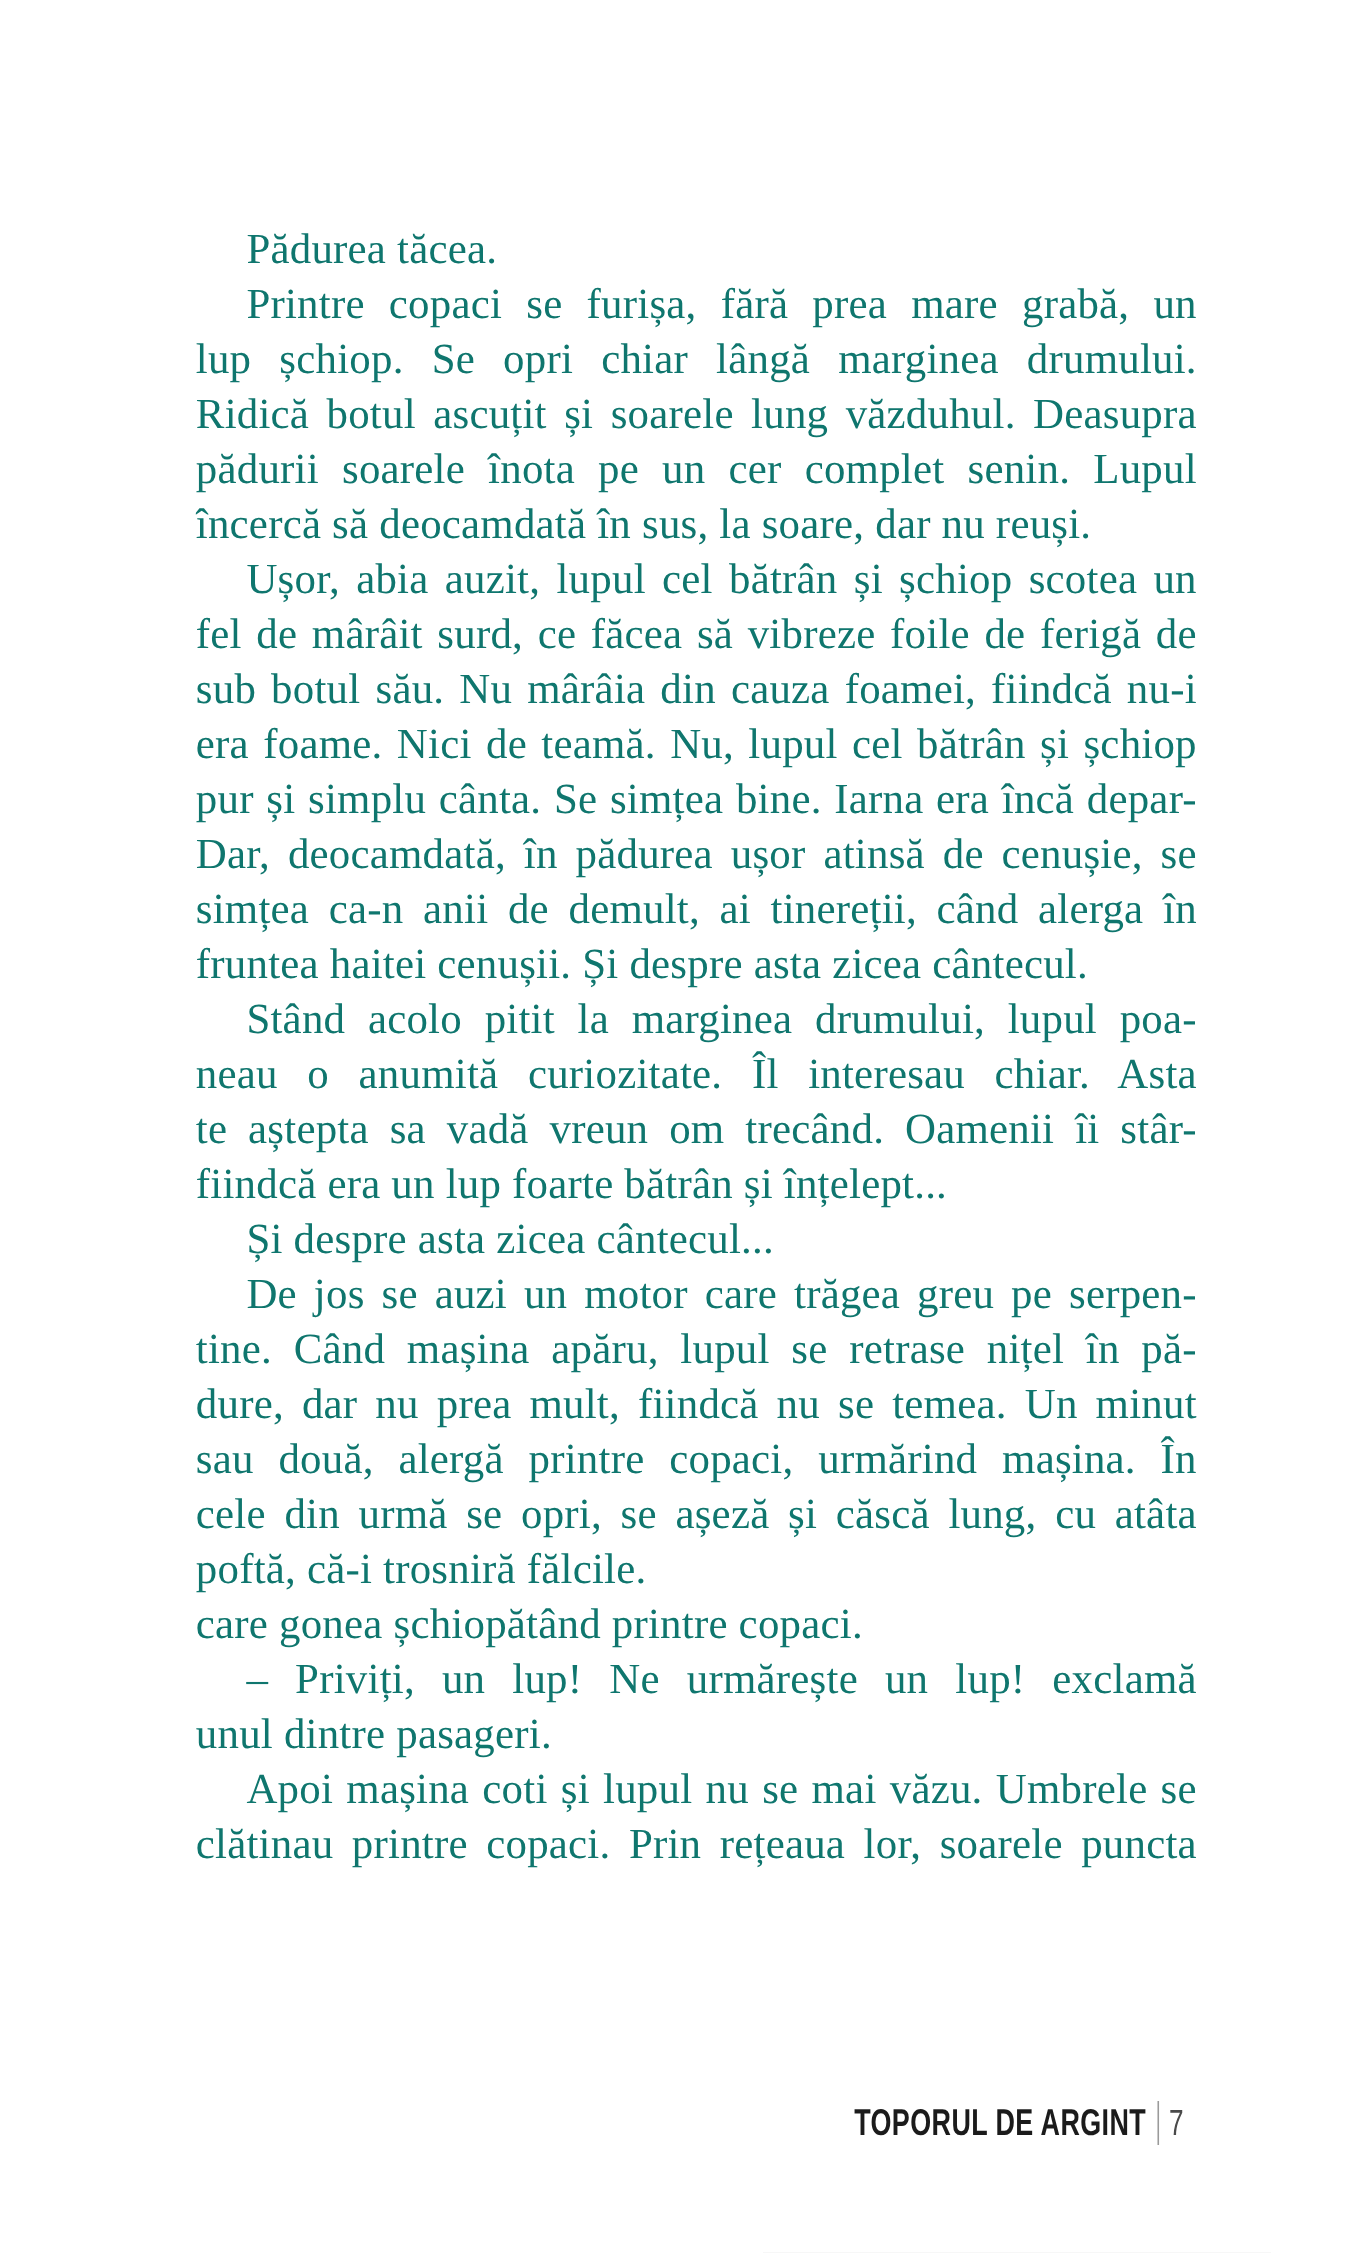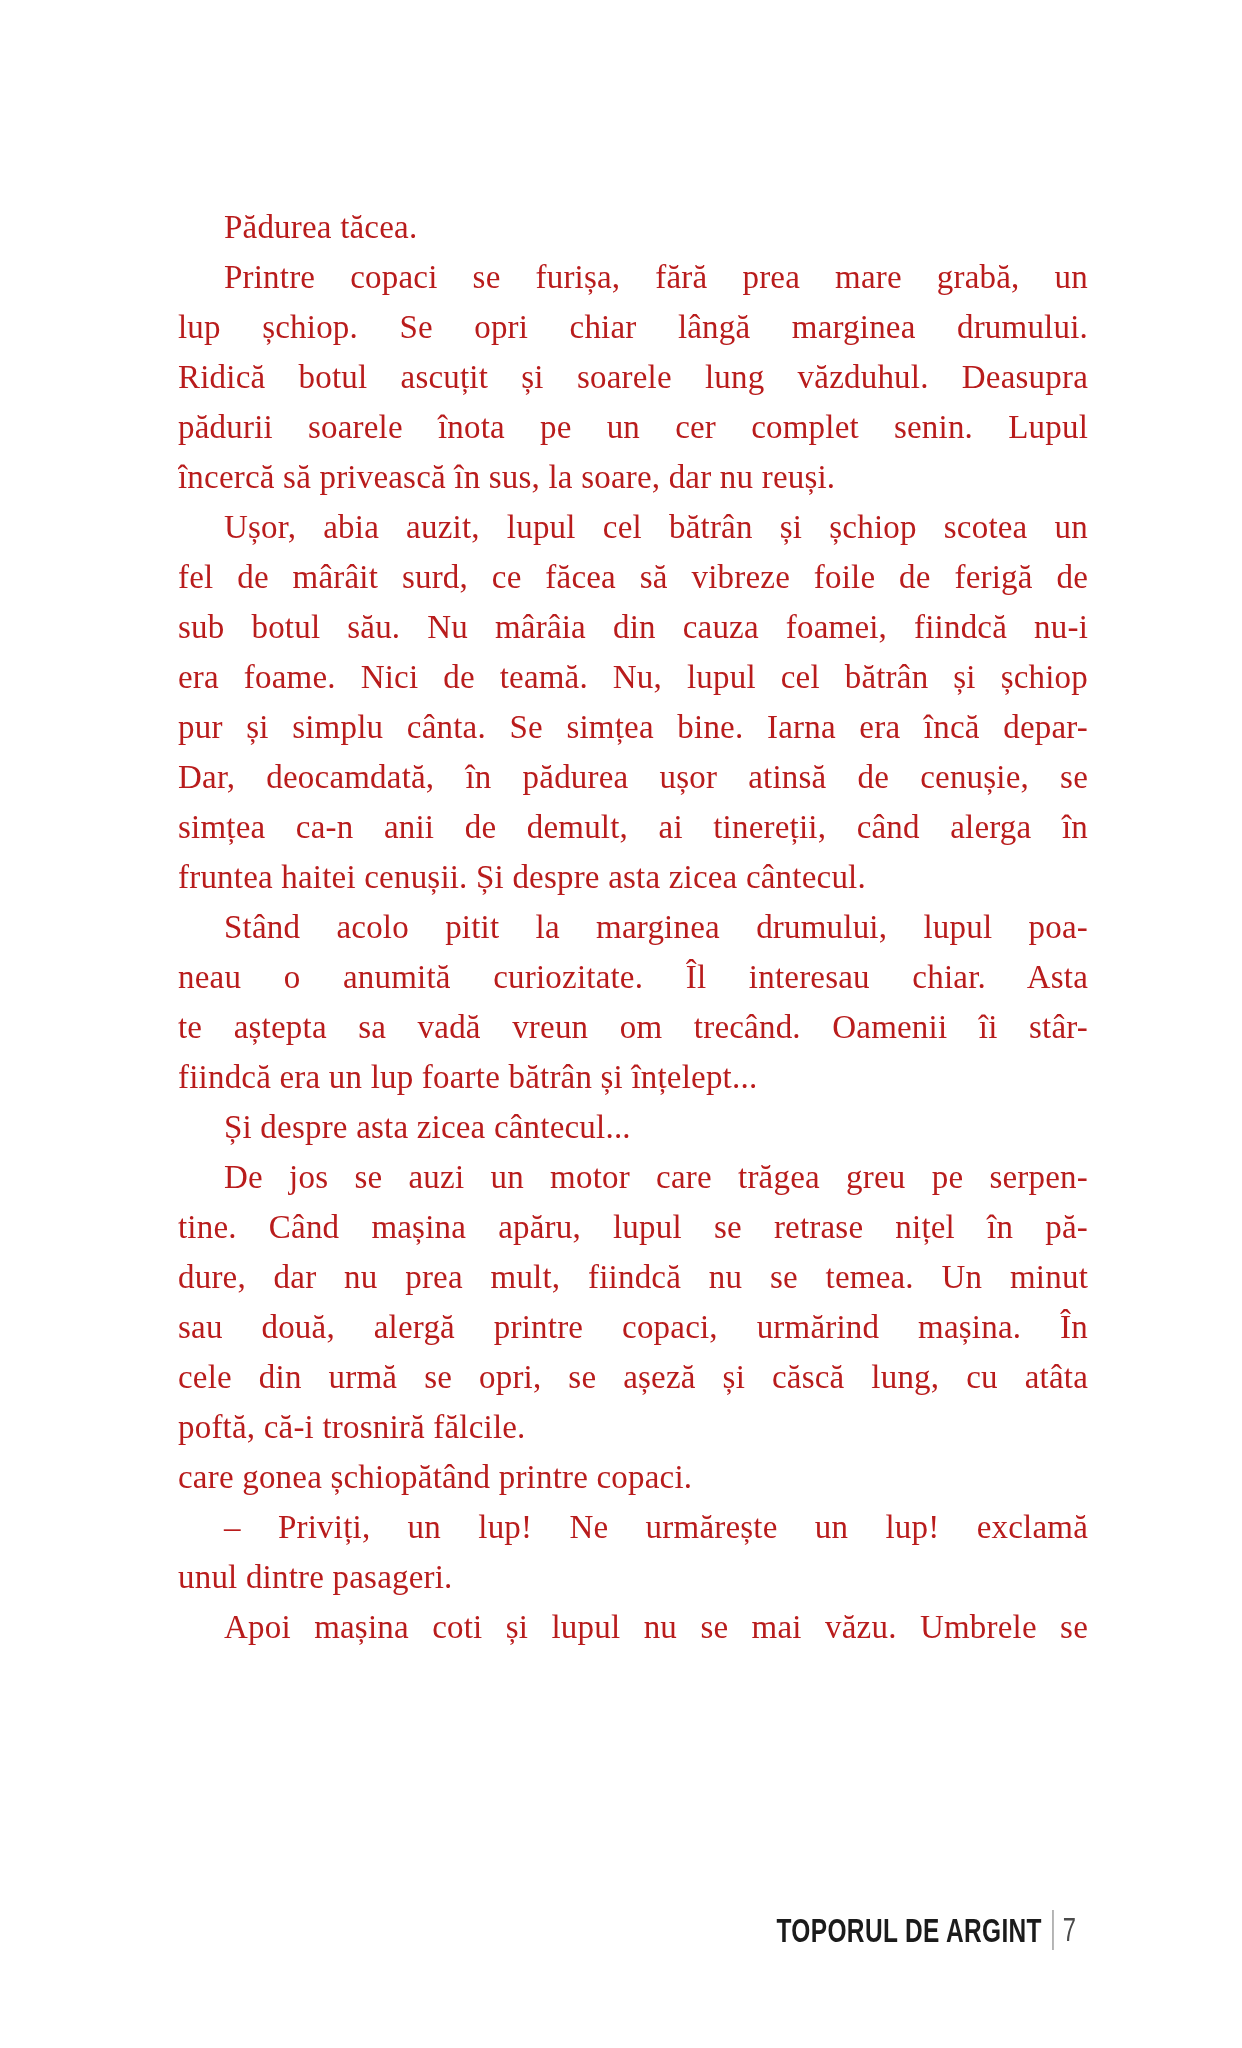--- a/index.html
+++ b/index.html
@@ -6,22 +6,22 @@
   .page{
     position:relative;
     width:1242px;height:2048px;
     background:#ffffff;
     overflow:hidden;
     font-family:"Liberation Serif","DejaVu Serif",serif;
   }
   .text-block{
     position:absolute;
     left:178px;top:202px;width:910px;
-    font-size:33px;line-height:50px;
-    color:#b91c1c;
+    font-size:39px;line-height:50px;
+    color:#0f766e;
     letter-spacing:0.2px;
   }
   .line{
     height:50px;
     overflow:hidden;
     text-align:left;
     white-space:normal;
   }
   .line.j{text-align:justify;}
   
@@ -58,21 +58,21 @@
 <body>
 
 <div class="page">
 
   <div class="text-block">
       <div class="line indent">Pădurea tăcea.</div>
       <div class="line j indent">Printre copaci se furișa, fără prea mare grabă, un</div>
       <div class="line j">lup șchiop. Se opri chiar lângă marginea drumului.</div>
       <div class="line j">Ridică botul ascuțit și soarele lung văzduhul. Deasupra</div>
       <div class="line j">pădurii soarele înota pe un cer complet senin. Lupul</div>
-      <div class="line">încercă să privească în sus, la soare, dar nu reuși.</div>
+      <div class="line">încercă să deocamdată în sus, la soare, dar nu reuși.</div>
       <div class="line j indent">Ușor, abia auzit, lupul cel bătrân și șchiop scotea un</div>
       <div class="line j">fel de mârâit surd, ce făcea să vibreze foile de ferigă de</div>
       <div class="line j">sub botul său. Nu mârâia din cauza foamei, fiindcă nu-i</div>
       <div class="line j">era foame. Nici de teamă. Nu, lupul cel bătrân și șchiop</div>
       <div class="line j">pur și simplu cânta. Se simțea bine. Iarna era încă depar-</div>
       <div class="line j">Dar, deocamdată, în pădurea ușor atinsă de cenușie, se</div>
       <div class="line j">simțea ca-n anii de demult, ai tinereții, când alerga în</div>
       <div class="line">fruntea haitei cenușii. Și despre asta zicea cântecul.</div>
       <div class="line j indent">Stând acolo pitit la marginea drumului, lupul poa-</div>
       <div class="line j">neau o anumită curiozitate. Îl interesau chiar. Asta</div>
@@ -82,20 +82,21 @@
       <div class="line j indent">De jos se auzi un motor care trăgea greu pe serpen-</div>
       <div class="line j">tine. Când mașina apăru, lupul se retrase nițel în pă-</div>
       <div class="line j">dure, dar nu prea mult, fiindcă nu se temea. Un minut</div>
       <div class="line j">sau două, alergă printre copaci, urmărind mașina. În</div>
       <div class="line j">cele din urmă se opri, se așeză și căscă lung, cu atâta</div>
       <div class="line">poftă, că-i trosniră fălcile.</div>
       <div class="line">care gonea șchiopătând printre copaci.</div>
       <div class="line j indent">– Priviți, un lup! Ne urmărește un lup! exclamă</div>
       <div class="line">unul dintre pasageri.</div>
       <div class="line j indent">Apoi mașina coti și lupul nu se mai văzu. Umbrele se</div>
+      <div class="line j">clătinau printre copaci. Prin rețeaua lor, soarele puncta</div>
     </div>
 
   <div class="footer">
     <span class="footer-title">TOPORUL DE ARGINT</span>
     <span class="footer-sep"></span>
     <span class="footer-page">7</span>
   </div>
 
 </div>
 

